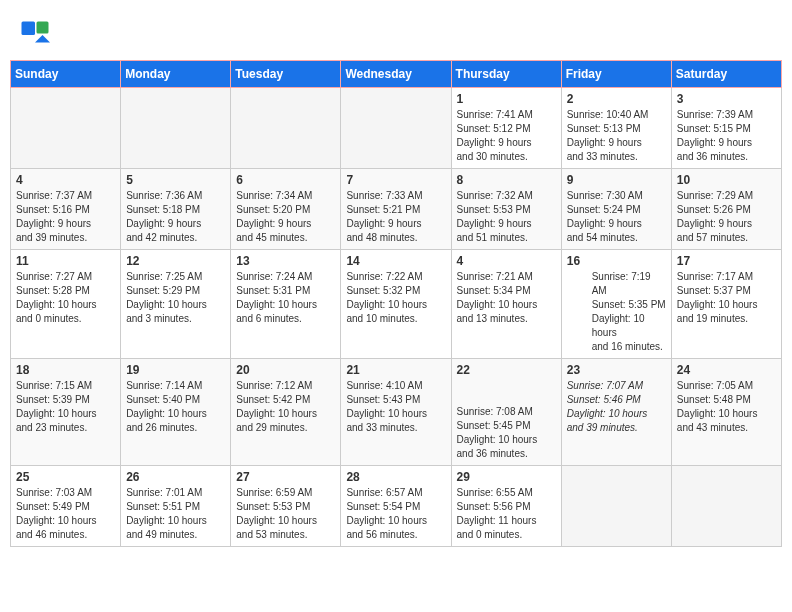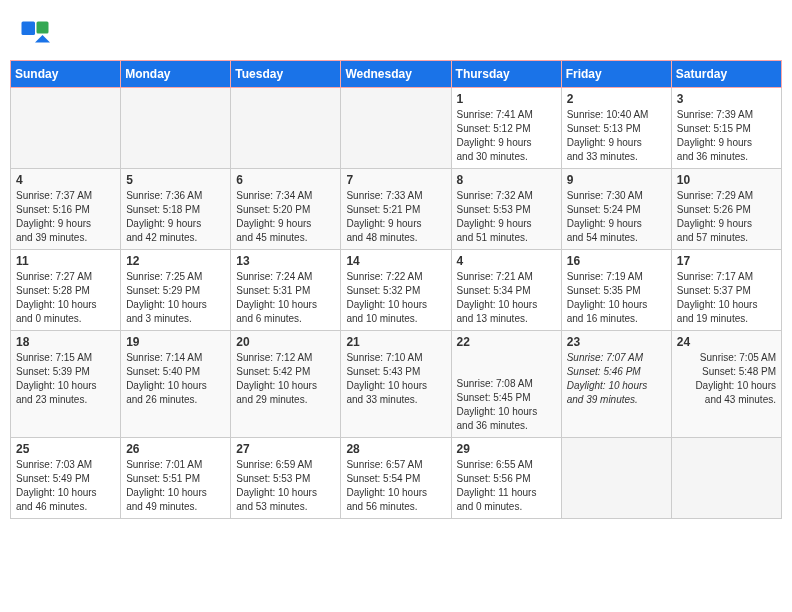--- a/index.html
+++ b/index.html
@@ -231,21 +231,21 @@
         </td>
         <td>
           <span class="day-number">4</span>
           <div class="day-info" style="white-space: pre-line;">Sunrise: 7:21 AM
 Sunset: 5:34 PM
 Daylight: 10 hours
 and 13 minutes.</div>
         </td>
         <td>
           <span class="day-number">16</span>
-          <div class="day-info" style="white-space: pre-line;">Sunrise: 7:19 AM
+          <div class="day-info" style="white-space: pre-line; margin-left: 25px;">Sunrise: 7:19 AM
 Sunset: 5:35 PM
 Daylight: 10 hours
 and 16 minutes.</div>
         </td>
         <td>
           <span class="day-number">17</span>
           <div class="day-info" style="white-space: pre-line;">Sunrise: 7:17 AM
 Sunset: 5:37 PM
 Daylight: 10 hours
 and 19 minutes.</div>
@@ -268,42 +268,42 @@
         </td>
         <td>
           <span class="day-number">20</span>
           <div class="day-info" style="white-space: pre-line;">Sunrise: 7:12 AM
 Sunset: 5:42 PM
 Daylight: 10 hours
 and 29 minutes.</div>
         </td>
         <td>
           <span class="day-number">21</span>
-          <div class="day-info" style="white-space: pre-line;">Sunrise: 7:10 AM
+          <div class="day-info" style="white-space: pre-line;">Sunrise: 4:10 AM
 Sunset: 5:43 PM
 Daylight: 10 hours
 and 33 minutes.</div>
         </td>
         <td>
           <span class="day-number">22</span>
           <div class="day-info" style="white-space: pre-line; margin-top: 28px;">Sunrise: 7:08 AM
 Sunset: 5:45 PM
 Daylight: 10 hours
 and 36 minutes.</div>
         </td>
         <td>
           <span class="day-number">23</span>
           <div class="day-info" style="white-space: pre-line; font-style: italic;">Sunrise: 7:07 AM
 Sunset: 5:46 PM
 Daylight: 10 hours
 and 39 minutes.</div>
         </td>
         <td>
           <span class="day-number">24</span>
-          <div class="day-info" style="white-space: pre-line; text-align: right;">Sunrise: 7:05 AM
+          <div class="day-info" style="white-space: pre-line;">Sunrise: 7:05 AM
 Sunset: 5:48 PM
 Daylight: 10 hours
 and 43 minutes.</div>
         </td>
       </tr>
       <tr>
         <td>
           <span class="day-number">25</span>
           <div class="day-info" style="white-space: pre-line;">Sunrise: 7:03 AM
 Sunset: 5:49 PM

